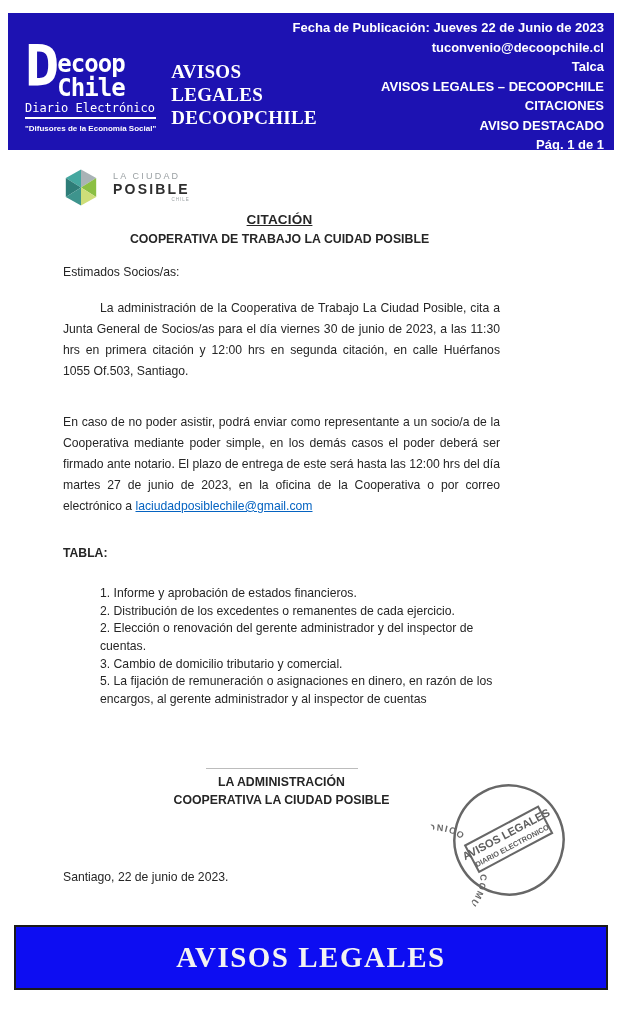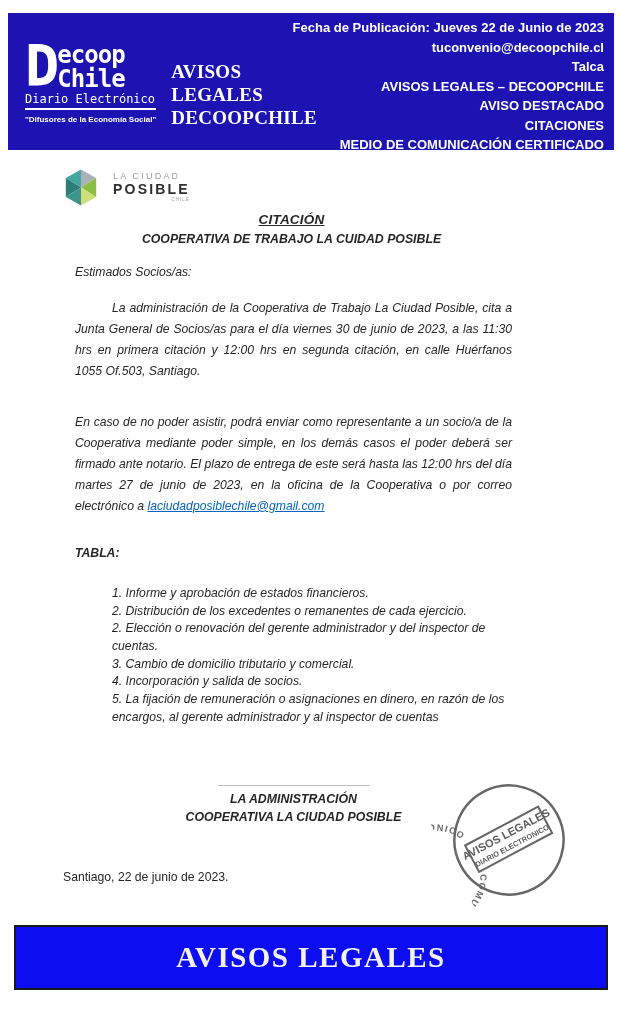--- a/index.html
+++ b/index.html
@@ -11,21 +11,21 @@
   }
 
   
   .header-band {
     position:absolute; left:8px; top:13px; width:606px; height:137px;
     background:#1d12b2; display:flex;
   }
   .decoop-logo { margin:30px 0 0 17px; color:#ffffff; }
   .decoop-name { display:flex; align-items:flex-start; font-family:"DejaVu Sans Mono", monospace; font-weight:bold; }
   .big-d { font-size:57px; line-height:0.82; letter-spacing:-2px; }
-  .decoop-stack { display:flex; flex-direction:column; font-size:24px; line-height:0.98; letter-spacing:-1px; margin-top:1px; }
+  .decoop-stack { display:flex; flex-direction:column; font-size:24px; line-height:0.98; letter-spacing:-1px; margin-top:10px; }
   .decoop-sub {
     font-family:"DejaVu Sans Mono", monospace; font-size:12px; letter-spacing:0px;
     border-bottom:2px solid #ffffff; padding-bottom:2px; margin-top:1px; white-space:nowrap;
   }
   .decoop-tag { font-size:8px; font-weight:bold; margin-top:5px; white-space:nowrap; }
 
   .banner-block {
     margin:47px 0 14px 15px; color:#ffffff;
     font-family:"Liberation Serif", serif; font-weight:bold;
     font-size:19px; line-height:1.22; letter-spacing:0.3px;
@@ -36,21 +36,21 @@
   }
 
   
   .cp-logo { position:absolute; left:62px; top:167px; display:flex; align-items:flex-start; gap:13px; }
   .cp-text { padding-top:4px; }
   .cp-line1 { font-size:9px; color:#9aa0a3; letter-spacing:2.2px; }
   .cp-line2 { font-size:14px; color:#2e2e2e; font-weight:bold; letter-spacing:2.2px; line-height:1.15; }
   .cp-line3 { font-size:4.5px; color:#9aa0a3; letter-spacing:1px; text-align:right; }
 
   
-  .doc { position:absolute; left:12px; top:212px; width:559px;font-style:italic; }
+  .doc { position:absolute; left:0; top:212px; width:559px; }
   .doc-title { text-align:center; font-weight:bold; font-size:13.5px; text-decoration:underline; letter-spacing:0.2px; }
   .doc-subtitle { text-align:center; font-weight:bold; font-size:12.3px; margin-top:5px; }
   .body-text { margin:0 59px 0 63px; font-size:12.2px; }
   .salutation { margin-top:19px; }
   .para { margin-top:30px; text-align:justify; line-height:1.72; }
   .para.first-indent { text-indent:37px; margin-top:19px; }
   .email-link { color:#0563c1; text-decoration:underline; }
   .tabla-label { margin-top:29px; font-weight:bold; }
   .agenda { margin:25px 6px 0 37px; line-height:1.45; }
   .closing { margin-top:28px; }
@@ -98,22 +98,23 @@
       <div>AVISOS</div>
       <div>LEGALES</div>
       <div>DECOOPCHILE</div>
     </div>
 
     <div class="meta-block">
       <div>Fecha de Publicación: Jueves 22 de Junio de 2023</div>
       <div>tuconvenio@decoopchile.cl</div>
       <div>Talca</div>
       <div>AVISOS LEGALES – DECOOPCHILE</div>
+      <div>CITACIONES</div>
       <div>AVISO DESTACADO</div>
-      <div>CITACIONES</div>
+      <div>Pág. 1 de 1</div>
       <div>MEDIO DE COMUNICACIÓN CERTIFICADO</div>
     </div>
   </div>
 
   <div class="cp-logo">
     <svg width="38" height="41" viewBox="0 0 40 42">
       <polygon points="4,11 20,2 20,21" fill="#45a8a0"></polygon>
       <polygon points="4,31 4,11 20,21" fill="#2e7d78"></polygon>
       <polygon points="20,40 4,31 20,21" fill="#3e948d"></polygon>
       <polygon points="20,2 36,11 20,21" fill="#a9b3b6"></polygon>
@@ -138,21 +139,20 @@
 
       <div class="para"><span>En caso de no poder asistir, podrá enviar como representante a un socio/a de la Cooperativa mediante poder simple, en los demás casos el poder deberá ser firmado ante notario. El plazo de entrega de este será hasta las 12:00 hrs del día martes 27 de junio de 2023, en la oficina de la Cooperativa o por correo electrónico a </span><a class="email-link" href="#">laciudadposiblechile@gmail.com</a></div>
 
       <div class="tabla-label">TABLA:</div>
 
       <div class="agenda">
         <div>1. Informe y aprobación de estados financieros.</div>
         <div>2. Distribución de los excedentes o remanentes de cada ejercicio.</div>
         <div>2. Elección o renovación del gerente administrador y del inspector de cuentas.</div>
         <div>3. Cambio de domicilio tributario y comercial.</div>
-        <div>4. Incorporación y salida de socios.</div>
         <div>5. La fijación de remuneración o asignaciones en dinero, en razón de los encargos, al gerente administrador y al inspector de cuentas</div>
       </div>
 
 
       <div class="signature">
         <div class="sig-rule"></div>
         <div class="sig-line">LA ADMINISTRACIÓN</div>
         <div class="sig-line">COOPERATIVA LA CIUDAD POSIBLE</div>
       </div>
     </div>

